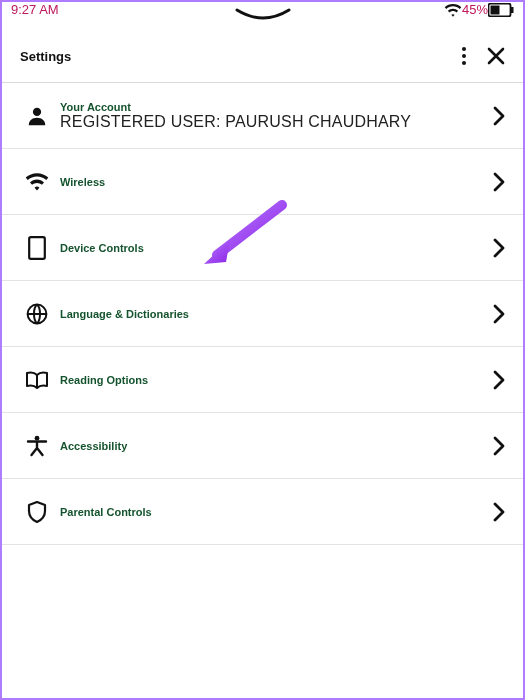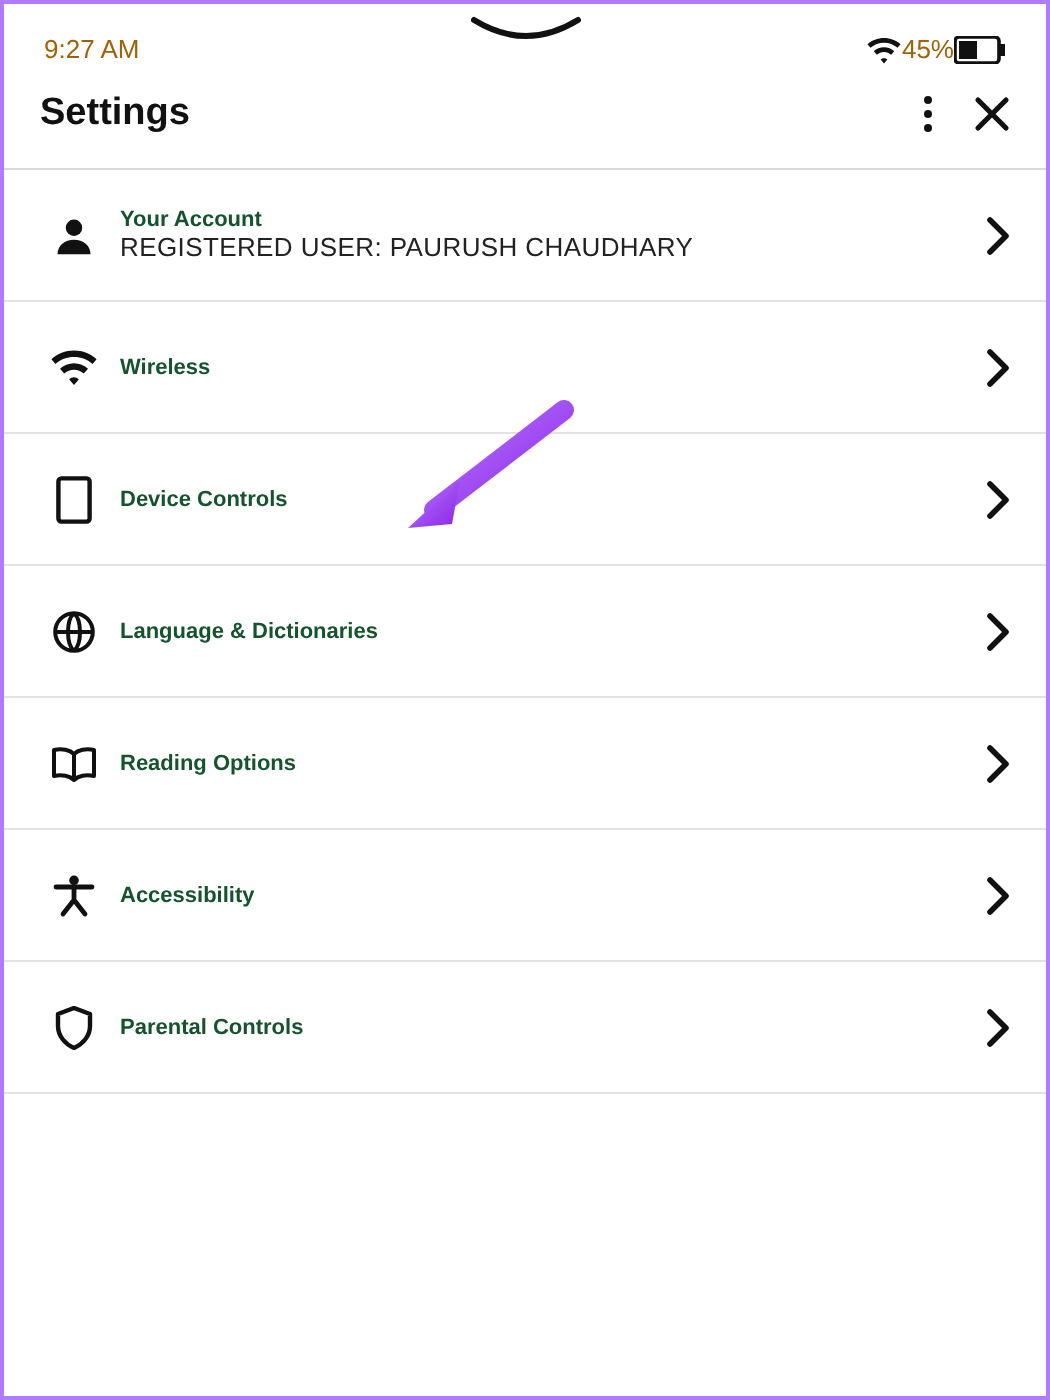--- a/index.html
+++ b/index.html
@@ -7,58 +7,58 @@
   body {
     font-family: -apple-system, "Helvetica Neue", Arial, sans-serif;
     background: #fff;
     border: 2px solid #b07cff;
     position: relative;
     overflow: hidden;
   }
   .statusbar {
     height: 30px;
     display: flex;
-    align-items: flex-end;
+    align-items: flex-start;
     justify-content: space-between;
-    padding: 0 20px;
+    padding: 0 9px;
     font-size: 13px;
-    color: #a16207;
+    color: #be185d;
   }
   .status-right { display:flex; align-items:center; gap:0; }
   .grab-handle {
     position: absolute;
     top: 6px; left: 50%; transform: translateX(-50%);
     width: 60px; height: 16px;
   }
   .header {
     display: flex;
     align-items: center;
     justify-content: space-between;
     padding: 14px 18px 16px 18px;
     border-bottom: 1px solid #d9d9d9;
   }
   .header-title {
-    font-size: 19px;
+    font-size: 13px;
     font-weight: 700;
     color: #111;
   }
   .header-actions { display:flex; align-items:center; gap:20px; }
   .list { }
   .row {
     display: flex;
     align-items: center;
     padding: 16px 18px 16px 18px;
     border-bottom: 1px solid #e3e3e3;
     min-height: 66px;
     cursor: pointer;
   }
   .row .icon { width: 34px; display:flex; justify-content:center; }
   .row .texts { flex: 1; padding-left: 6px; }
   .row .label { font-size: 11px; font-weight: 700; color: #14532d; }
-  .row .sublabel { font-size: 13px; color: #222; letter-spacing: .2px; margin-top:0;}
+  .row .sublabel { font-size: 16px; color: #222; letter-spacing: .2px; margin-top:0;}
   .chev { color:#111; }
   .arrow-annotation {
     position: absolute;
     left: 200px;
     top: 198px;
     pointer-events: none;
   }
   svg { display:block; }
 </style>
 </head>

